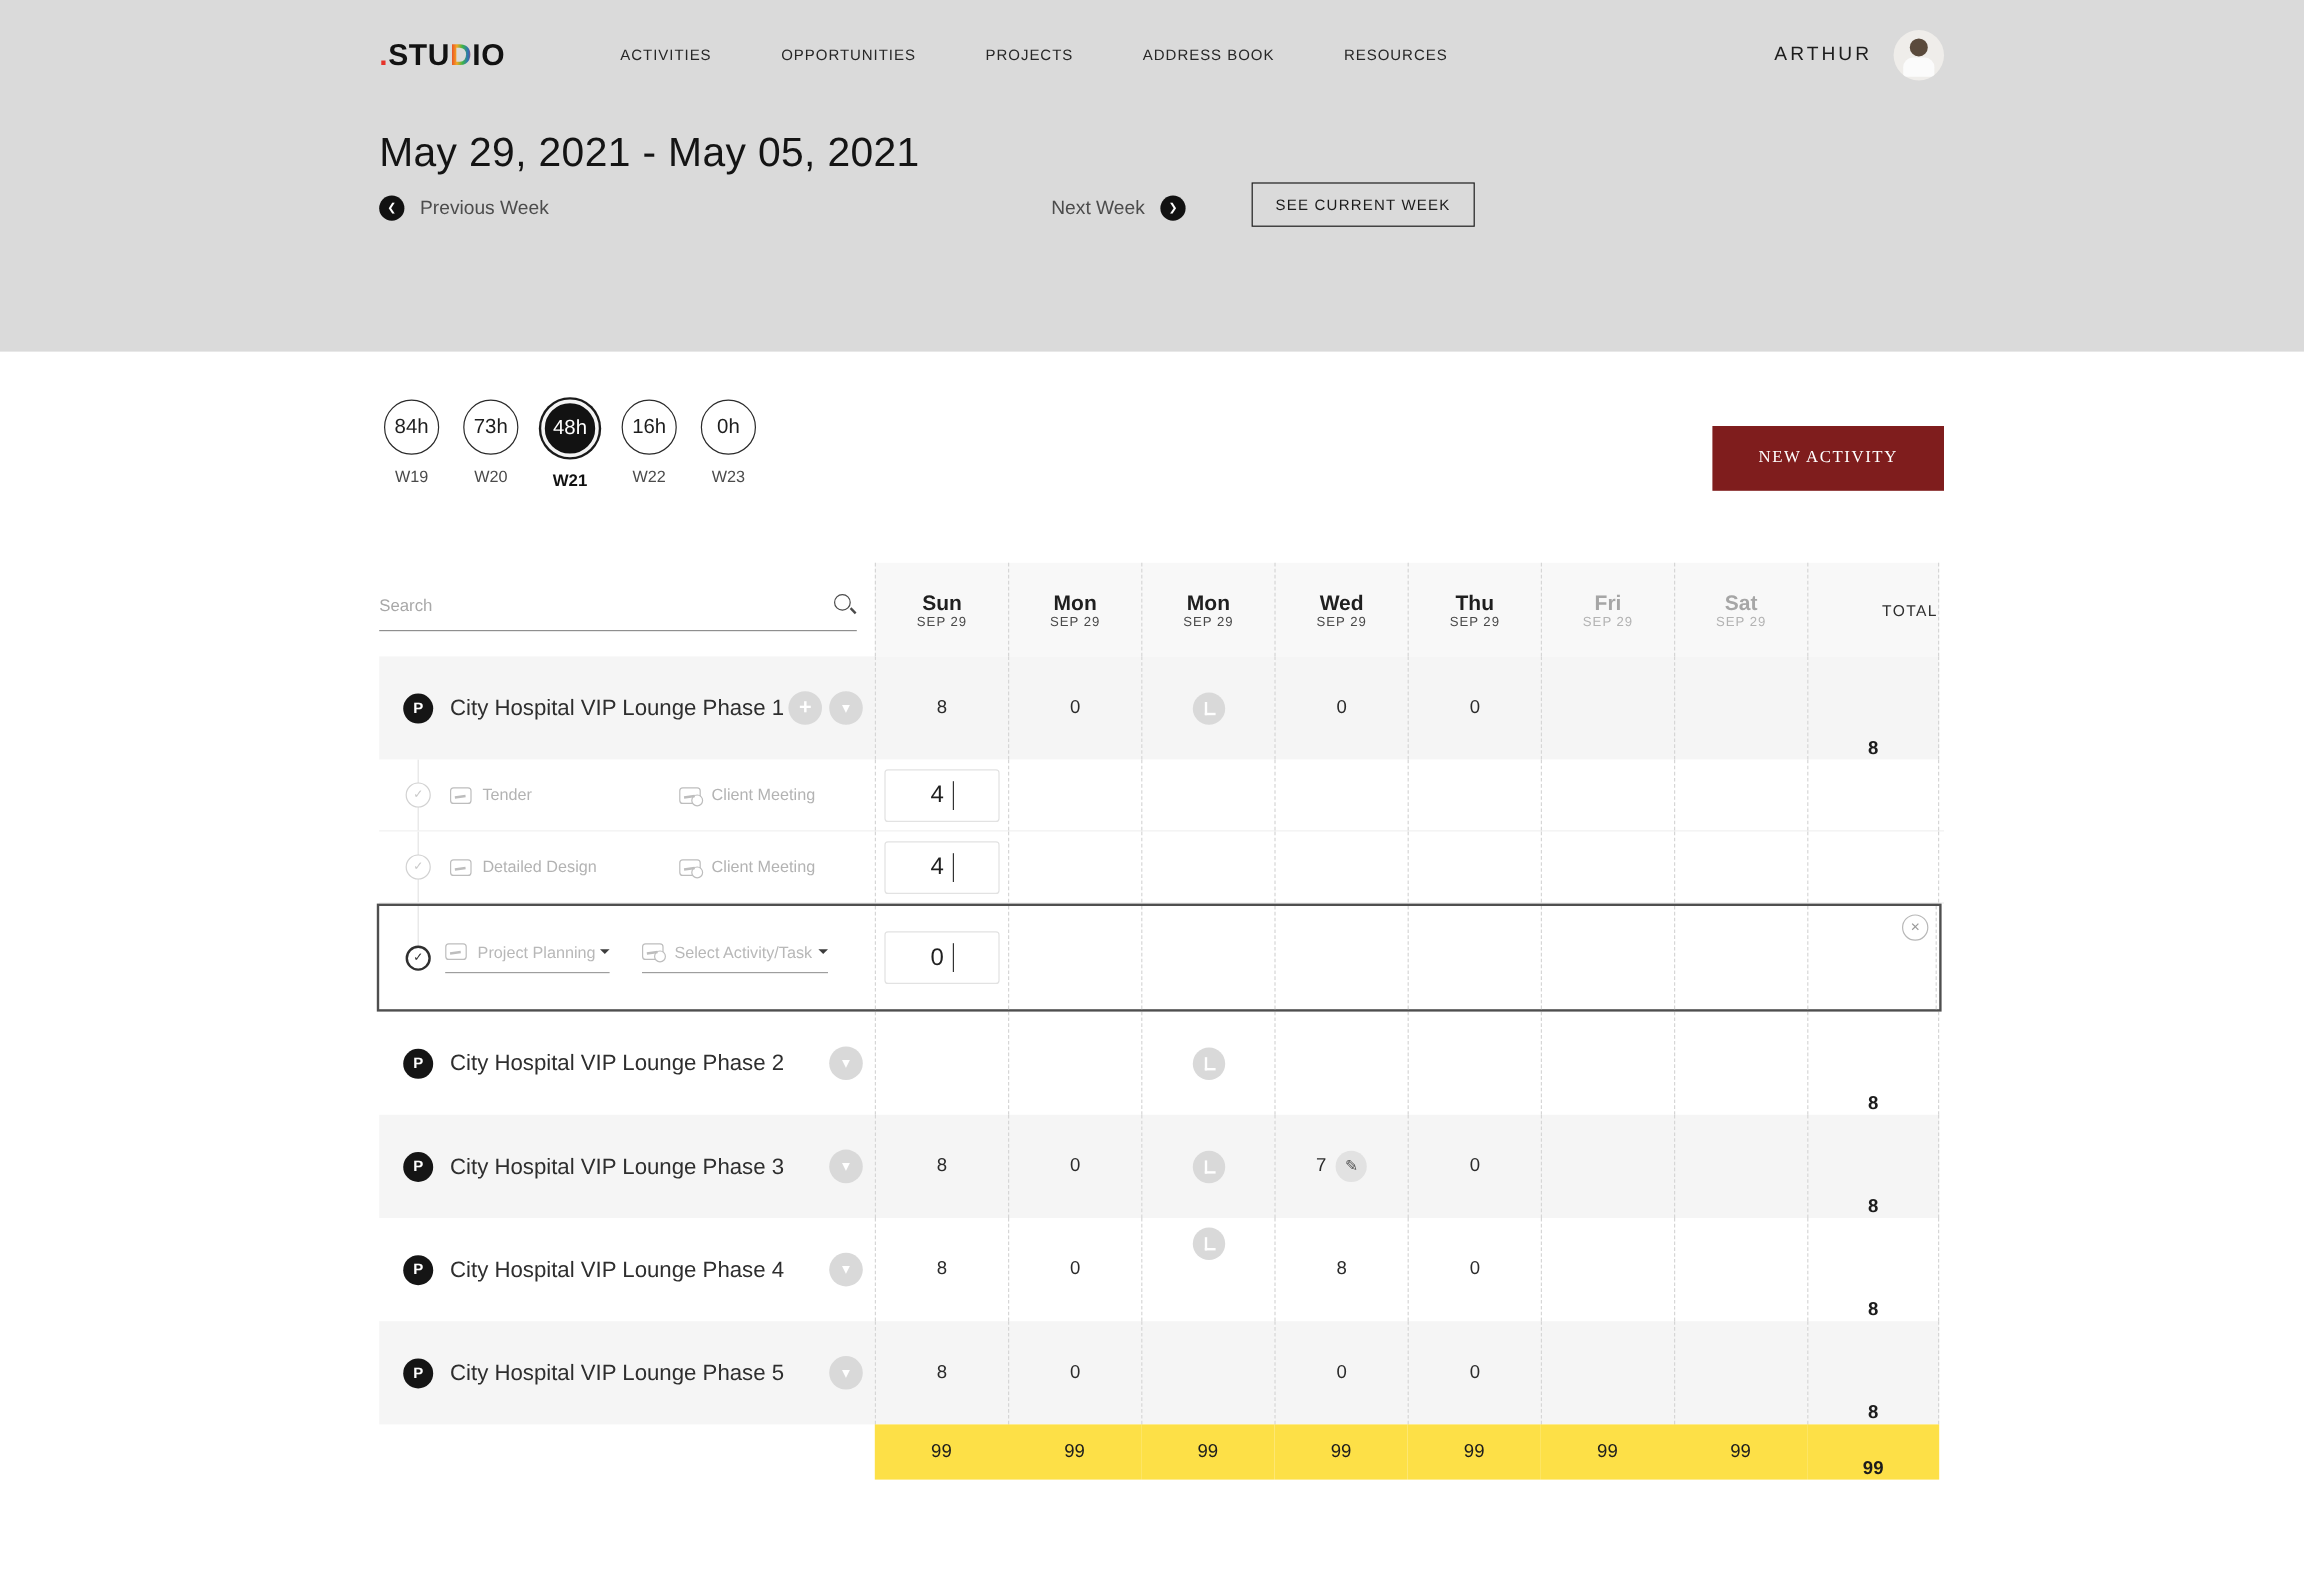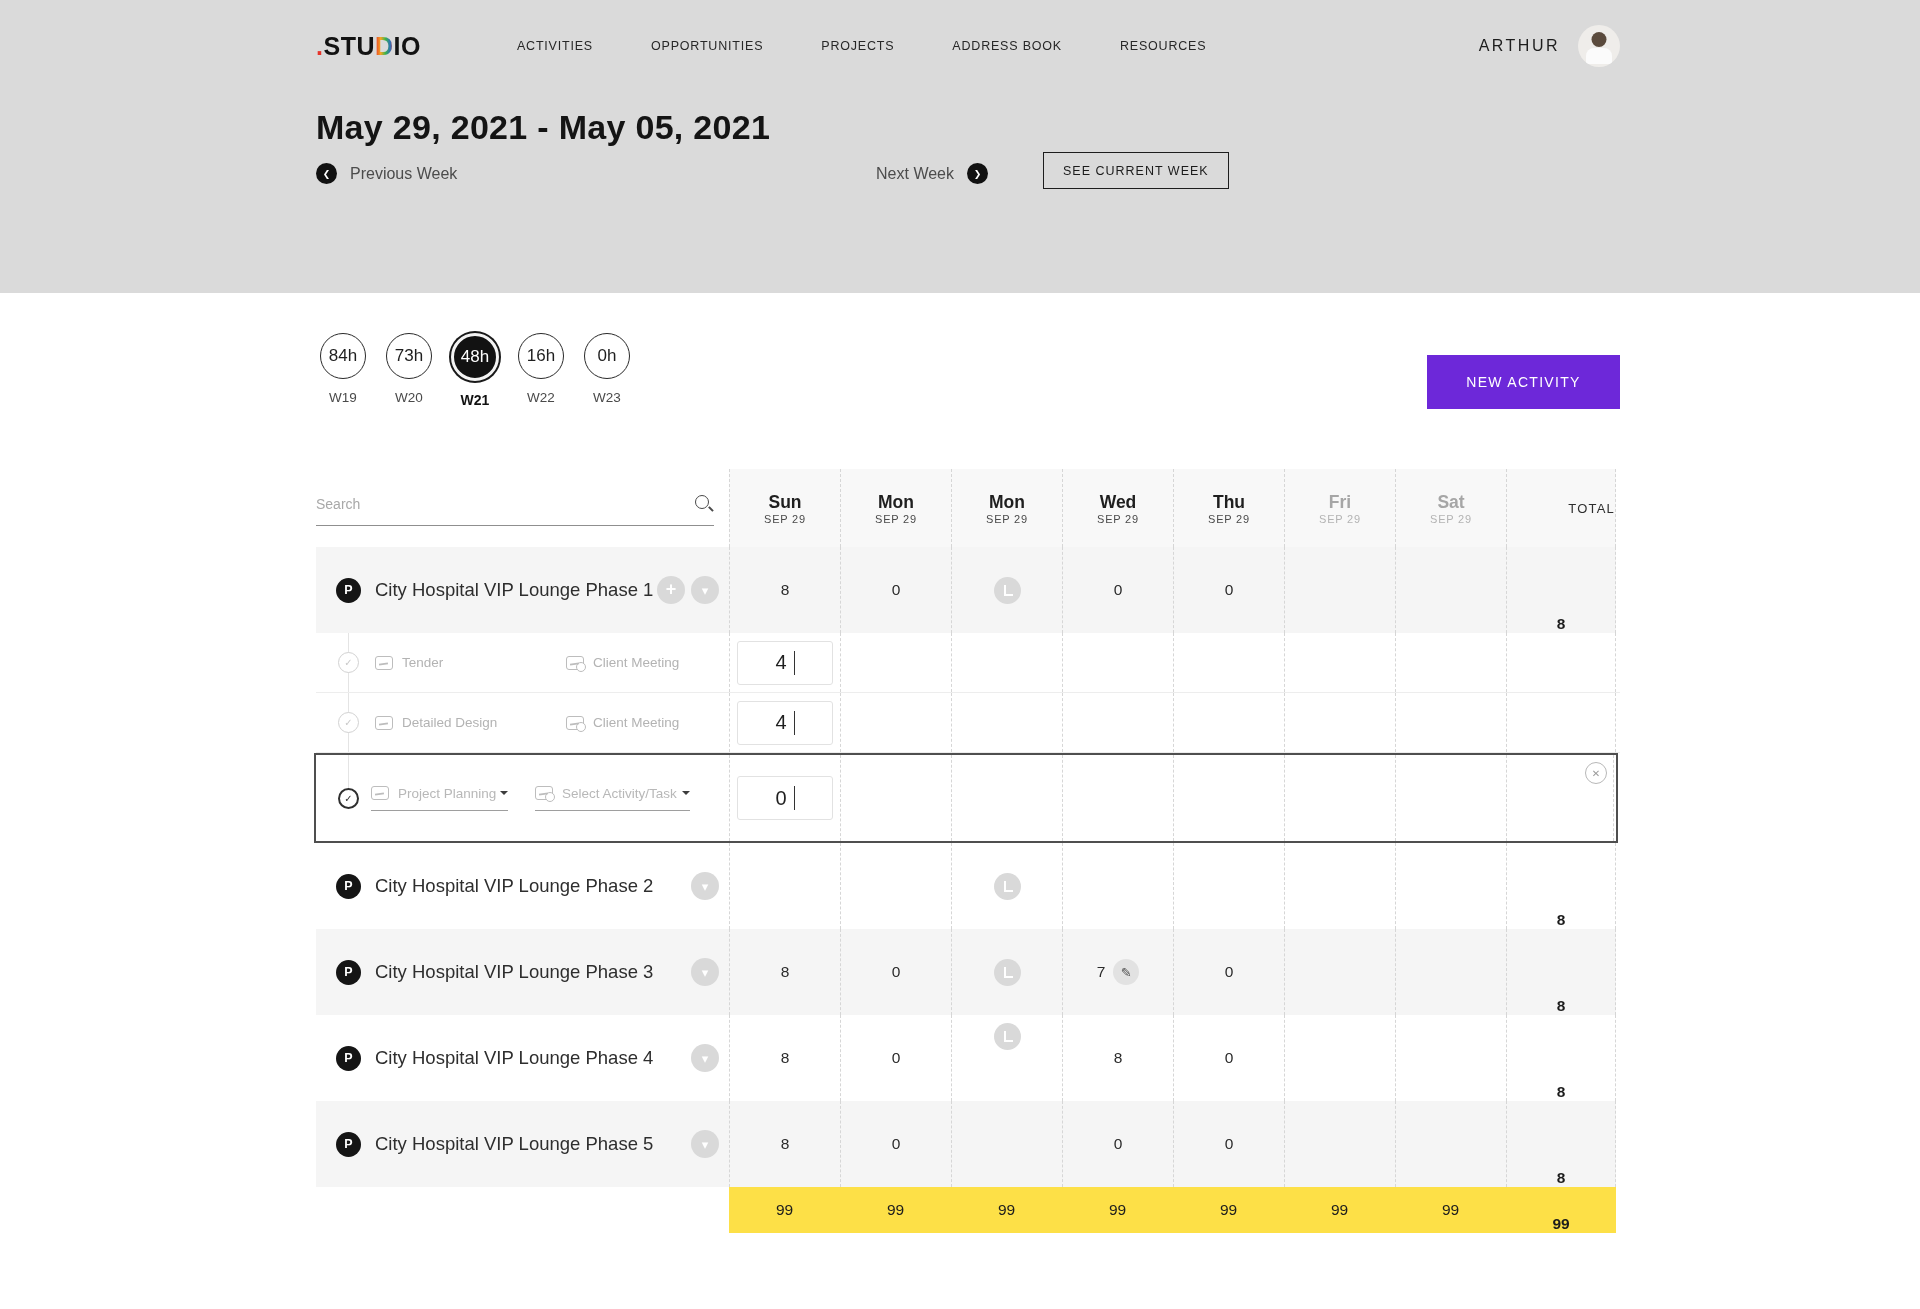--- a/index.html
+++ b/index.html
@@ -19,21 +19,21 @@
   .nav-links { display:flex; gap:58px; margin-left:96px;text-align:right; }
   .nav-links a { font-size:12.5px; letter-spacing:.8px; color:#272727; text-decoration:none; cursor:pointer; }
   .nav-right { margin-left:auto; display:flex; align-items:center; gap:18px; }
   .user-name { font-size:16px; letter-spacing:2.5px; color:#1d1d1d; }
   .avatar { width:42px; height:42px; border-radius:50%; background:#efedea; position:relative; overflow:hidden; cursor:pointer; }
   .avatar::before { content:""; position:absolute; left:50%; top:7px; transform:translateX(-50%);
                     width:15px; height:15px; border-radius:50%; background:#56varying4a3c; background:#5a4a3c; }
   .avatar::after { content:""; position:absolute; left:50%; top:23px; transform:translateX(-50%);
                    width:26px; height:16px; border-radius:8px 8px 0 0; background:#fbfbfb; }
 
-  .page-title { margin-top:40px; font-size:34px; font-weight:700; letter-spacing:.3px; color:#141414; }
+  .page-title { margin-top:40px; font-size:34px; font-weight:400; letter-spacing:.3px; color:#141414; }
 
   .week-nav { display:flex; align-items:center; margin-top:16px; width:672px; }
   .wk-btn { display:flex; align-items:center; gap:13px; cursor:pointer; }
   .wk-btn.next { margin-left:auto; }
   .circle-arrow { width:21px; height:21px; border-radius:50%; background:#111; color:#fff;
                   display:flex; align-items:center; justify-content:center; font-size:9px; }
   .wk-label { font-size:16px; color:#4c4c4c; }
 
   .see-current { position:absolute; left:727px; top:128px; height:37px; padding:0 19px;
                  background:transparent; border:1px solid #1d1d1d; font-size:12.5px; letter-spacing:1px;
@@ -43,22 +43,22 @@
   .chips-bar { display:flex; margin-top:40px; align-items:flex-start;gap:40px; }
   .chips { display:flex; gap:12px; }
   .chip { display:flex; flex-direction:column; align-items:center; width:54px; cursor:pointer; }
   .chip-circle { width:46px; height:46px; border-radius:50%; border:1.5px solid #2a2a2a; background:transparent;
                  display:flex; align-items:center; justify-content:center; font-size:17px; color:#1e1e1e; }
   .chip.selected .chip-circle { width:48px; height:48px; background:#121212; color:#fff;
                  border:3px solid #f4f4f4; box-shadow:0 0 0 2px #1a1a1a; }
   .chip-week { margin-top:11px; font-size:13.5px; color:#4a4a4a; }
   .chip.selected .chip-week { font-weight:700; color:#111; font-size:14px; }
 
-  .new-activity { margin-left:auto; margin-top:22px; width:193px; height:54px; background:#6d28d9; border:none;
-                  color:#fff; font-size:14px; letter-spacing:1.3px; font-family:Liberation Sans, sans-serif; cursor:pointer; }
+  .new-activity { margin-left:auto; margin-top:22px; width:193px; height:54px; background:#7f1d1d; border:none;
+                  color:#fff; font-size:14px; letter-spacing:1.3px; font-family:Liberation Serif, serif; cursor:pointer; }
 
   
   .sheet { margin-top:60px; }
   .grid { display:grid; grid-template-columns:413px repeat(7,111px) 110px; }
   .dc { border-left:1px dashed #d6d6d6; display:flex; align-items:center; justify-content:center;
         font-size:15.5px; color:#2b2b2b; }
   .tc { border-left:1px dashed #d6d6d6; border-right:1px dashed #d6d6d6; display:flex; align-items:flex-end;
         justify-content:center; font-size:15.5px; font-weight:700; color:#1c1c1c; }
 
   .head-row { height:78px; }

